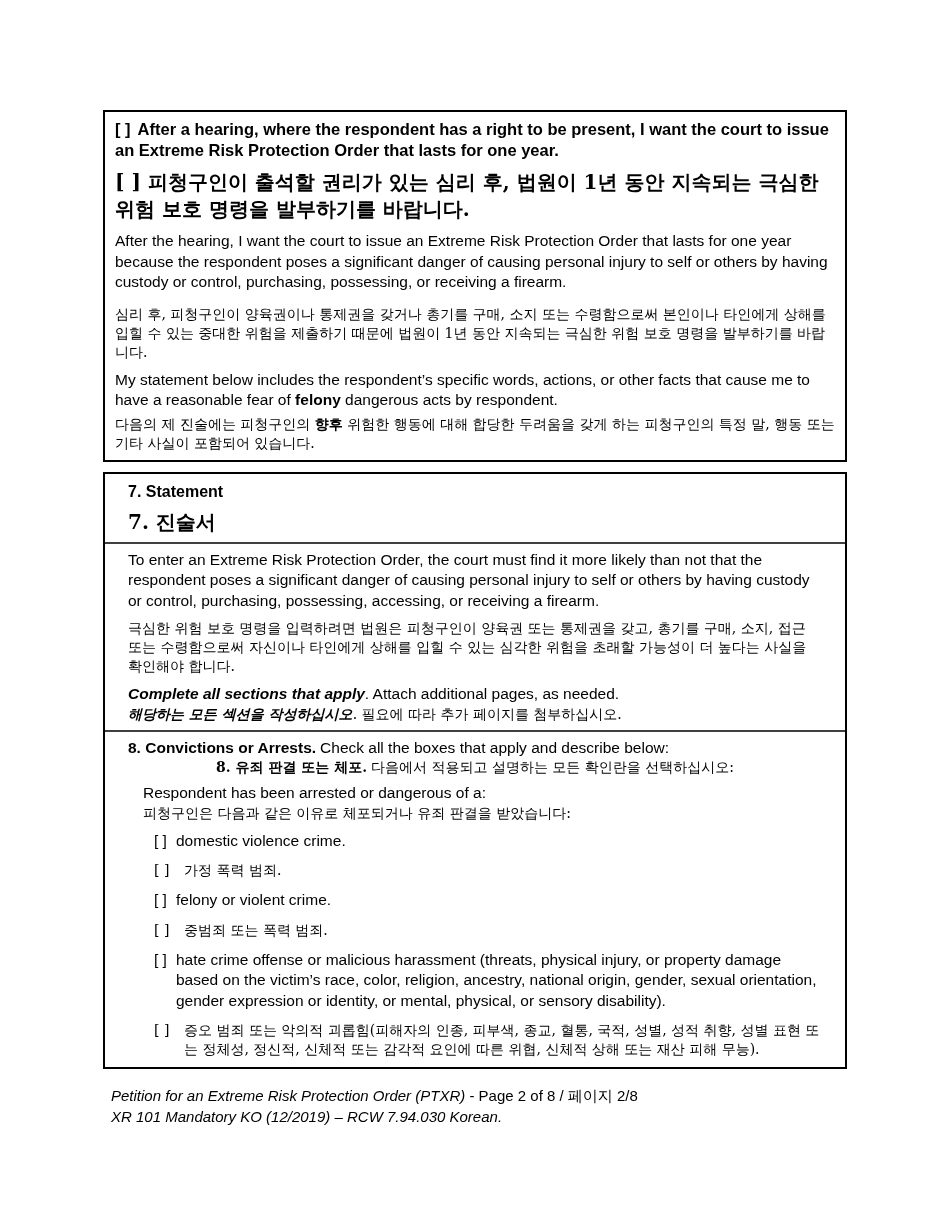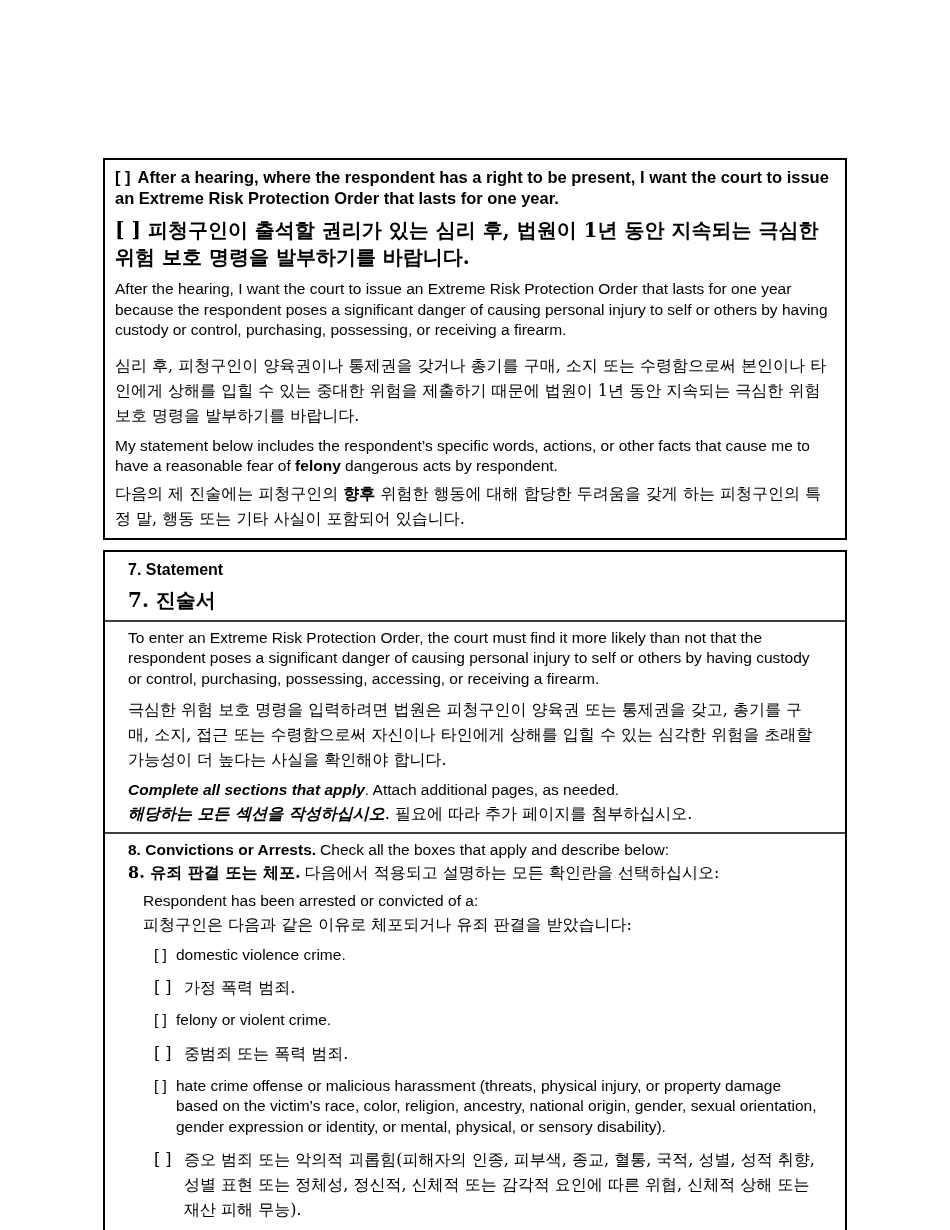--- a/index.html
+++ b/index.html
@@ -10,21 +10,20 @@
     height: 1230px;
     overflow: hidden;
     color: #000;
     font-family: "Liberation Sans", "DejaVu Sans", sans-serif;
   }
   .page {
     position: relative;
     width: 950px;
     height: 1044px;
     background: #fff;
-    margin-top: 48px;
   }
   .content {
     position: absolute;
     left: 103px;
     top: 110px;
     width: 744px;
   }
   .box {
     border: 2px solid #000;
     box-sizing: border-box;
@@ -32,28 +31,28 @@
   .box1 { padding: 7px 10px 7px 10px; }
   .box2 { margin-top: 10px; }
   .brow { padding: 6px 23px; }
   .brow + .brow { border-top: 2px solid #404040; }
 
   p { margin: 0; }
 
   
   .en { font-size: 15.5px; line-height: 20.5px; }
   
-  .ko { font-size: 16px; line-height: 25px; font-family: "DejaVu Serif", "Liberation Serif", serif; }
+  .ko { font-size: 14px; line-height: 19px; font-family: "DejaVu Serif", "Liberation Serif", serif; }
 
   
   .opt-en { font-weight: bold; font-size: 16.5px; line-height: 21px; }
   .opt-ko { font-weight: bold; font-size: 20px; line-height: 27px; font-family: "DejaVu Serif", "Liberation Serif", serif; }
 
   .mb4  { margin-bottom: 4px; }
-  .mb6  { margin-bottom: 6px; }
+  .mb6  { margin-bottom: 6px; text-align: center; }
   .mb8  { margin-bottom: 8px; }
   .mb12 { margin-bottom: 12px; }
 
   .mk { margin-right: 7px; }
 
   
   .h7-en { font-weight: bold; font-size: 16px; line-height: 20px; margin: 2px 0 8px 0; }
   .h7-ko { font-weight: bold; font-size: 20px; line-height: 24px; font-family: "DejaVu Serif", "Liberation Serif", serif; margin: 0 0 2px 0; }
 
   .bi { font-weight: bold; font-style: italic; }
@@ -118,21 +117,21 @@
       </div>
 
       <div class="brow">
         <p class="en h8">
           <b>8. Convictions or Arrests.</b><span>Check all the boxes that apply and describe below:</span>
         </p>
         <p class="ko h8 mb6">
           <b>8. 유죄 판결 또는 체포.</b><span>다음에서 적용되고 설명하는 모든 확인란을 선택하십시오:</span>
         </p>
 
-        <p class="en indent1">Respondent has been arrested or convicted of a:</p>
+        <p class="en indent1">Respondent has been arrested or dangerous of a:</p>
         <p class="ko indent1">피청구인은 다음과 같은 이유로 체포되거나 유죄 판결을 받았습니다:</p>
 
         <div class="chk-list">
 
           <div class="chk-row en">
             <span class="chk">[ ]</span>
             <span class="chk-text">domestic violence crime.</span>
           </div>
 
           <div class="chk-row ko">

